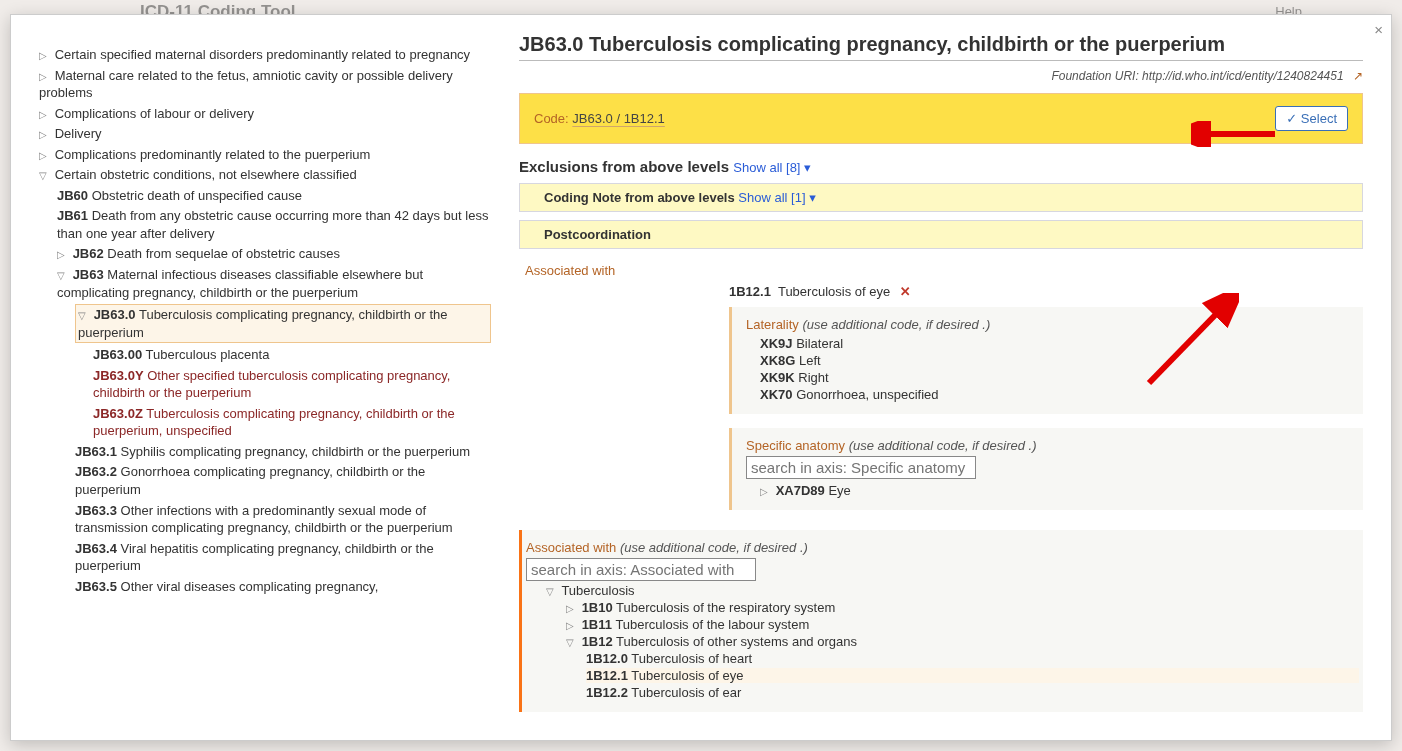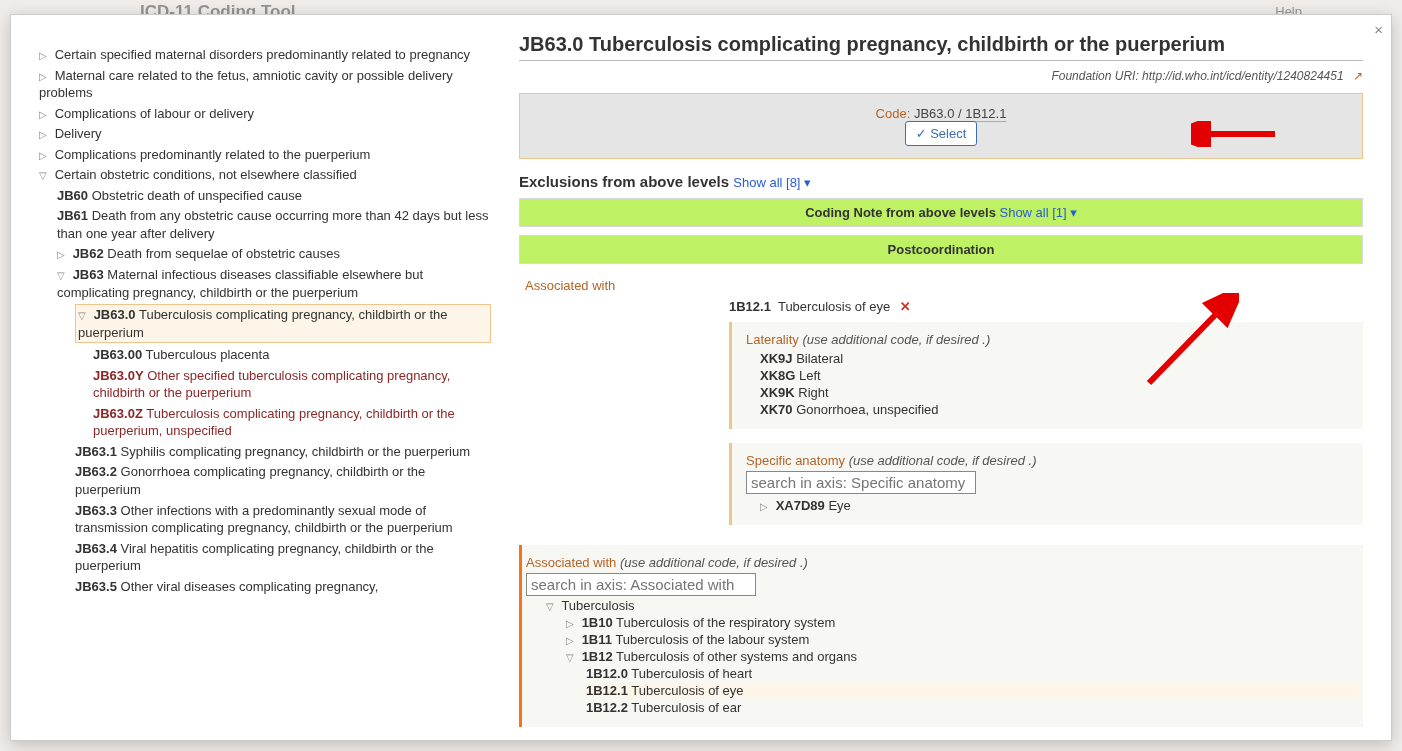--- a/index.html
+++ b/index.html
@@ -63,49 +63,47 @@
   font-weight: bold;
   color:#333;
   border-bottom:1px solid #bbb;
   padding-bottom:4px;
 }
 .uri-row { text-align:right; margin:8px 0 10px 0; color:#555; font-style:italic; font-size:12px;}
 .uri-row a { color:#555; text-decoration:none; font-style:italic;}
 .uri-arrow { color:#b46426; margin-left:6px; font-style:normal;}
 .code-box {
   border:1px solid #efc58d;
-  background:#e5e5e5;
+  background:#fde047;
   padding:12px 14px;
   display:flex;
   justify-content:space-between;
   align-items:center;
   margin-bottom:14px;
   position: relative;
-  flex-direction: column;
 }
 .code-box .lbl { color:#b46426; }
 .code-box .val { color:#444; text-decoration: underline; text-decoration-color:#cfa66a; text-underline-offset:3px;}
 .select-btn {
   border:1px solid #3a6fb7;
   color:#3a6fb7;
   background:#fff;
   padding:4px 10px;
   border-radius:3px;
   cursor:pointer;
   font-size:13px;
 }
 .section-head { font-weight:bold; font-size:15px; margin:10px 0 6px;}
 .link-blue { color:#2a5cd7; cursor:pointer; font-weight:normal; font-size:13px;}
 .bar-grey {
-  background:#bef264;
+  background:#fef9c3;
   border:1px solid #d7d7df;
-  padding:6px 10px;
+  padding:6px 24px;
   margin:8px 0;
   font-weight:bold;
-  text-align:center;
 }
 .bar-grey .link-blue { font-weight:normal; }
 .assoc-label { color:#b46426; margin:6px 0 6px 6px; display:inline-block;}
 .assoc-code { font-weight:bold; }
 .remove-x { color:#c0392b; font-weight:bold; cursor:pointer; margin-left:6px;}
 .pc-block {
   margin-left:210px;
 }
 .pc-selected { margin-bottom:8px;}
 .sub-box {

